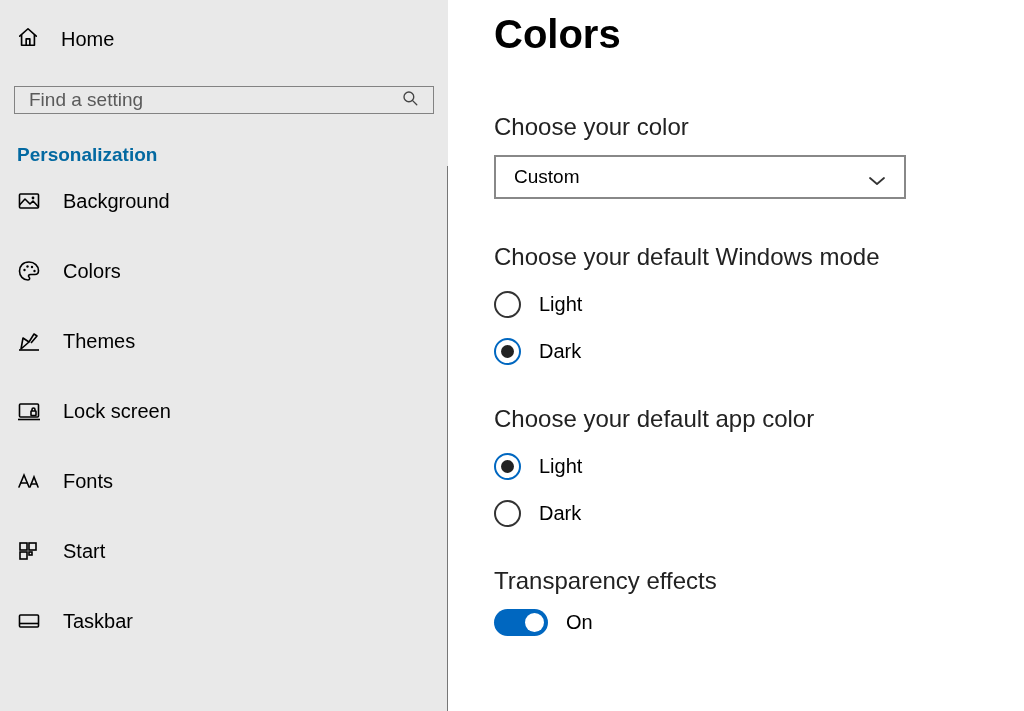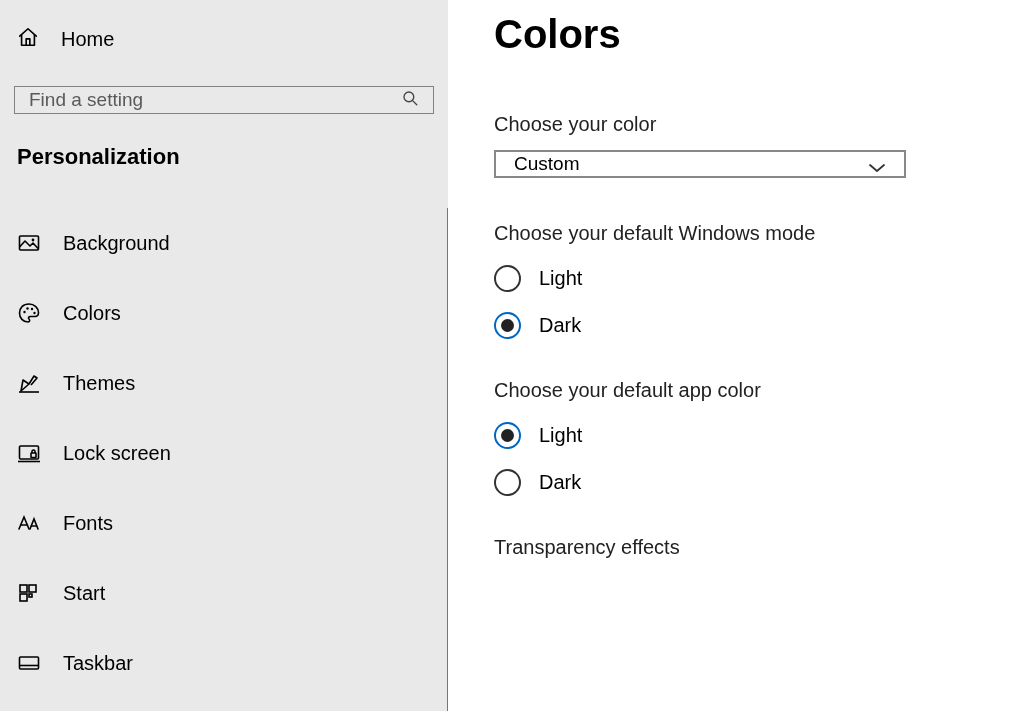--- a/index.html
+++ b/index.html
@@ -58,25 +58,24 @@
     }
     .search-input::placeholder {
       color: #5a5a5a;
     }
     .search-icon svg {
       width: 18px;
       height: 18px;
       stroke: #444;
     }
     .category-title {
-      font-size: 22px;
+      font-size: 19px;
       font-weight: 600;
       padding: 0 0 0 17px;
-      color: #000000;
-      margin-bottom: 38px;
+      color: #0369a1;
     }
     .nav-list {
       border-right: 1.5px solid #777;
       flex: 1;
       display: flex;
       flex-direction: column;
     }
     .nav-item {
       display: flex;
       align-items: center;
@@ -109,27 +108,27 @@
       padding: 12px 24px 0 46px;
       overflow: hidden;
     }
     .page-title {
       font-size: 40px;
       font-weight: 600;
       color: #000;
       margin-bottom: 56px;
     }
     .section-label {
-      font-size: 20px;
+      font-size: 24px;
       color: #222;
       margin-bottom: 14px;
     }
     .dropdown {
       border: 2px solid #888;
-      height: 28px;
+      height: 44px;
       width: 412px;
       display: flex;
       align-items: center;
       justify-content: space-between;
       padding: 12px 18px;
       margin-bottom: 44px;
       cursor: pointer;
     }
     .dropdown-value {
       font-size: 19px;
@@ -359,13 +358,19 @@
         </span>
       <span class="radio-label">Light</span>
     </div>
     <div class="radio-option">
       <span class="radio-circle"></span>
       <span class="radio-label">Dark</span>
     </div>
   </div>
 
   <div class="section-label">Transparency effects</div>
+  <div class="toggle-row">
+    <div class="toggle">
+      <div class="toggle-knob"></div>
+    </div>
+    <span class="toggle-label">On</span>
+  </div>
 </div>
 
 </body></html>

